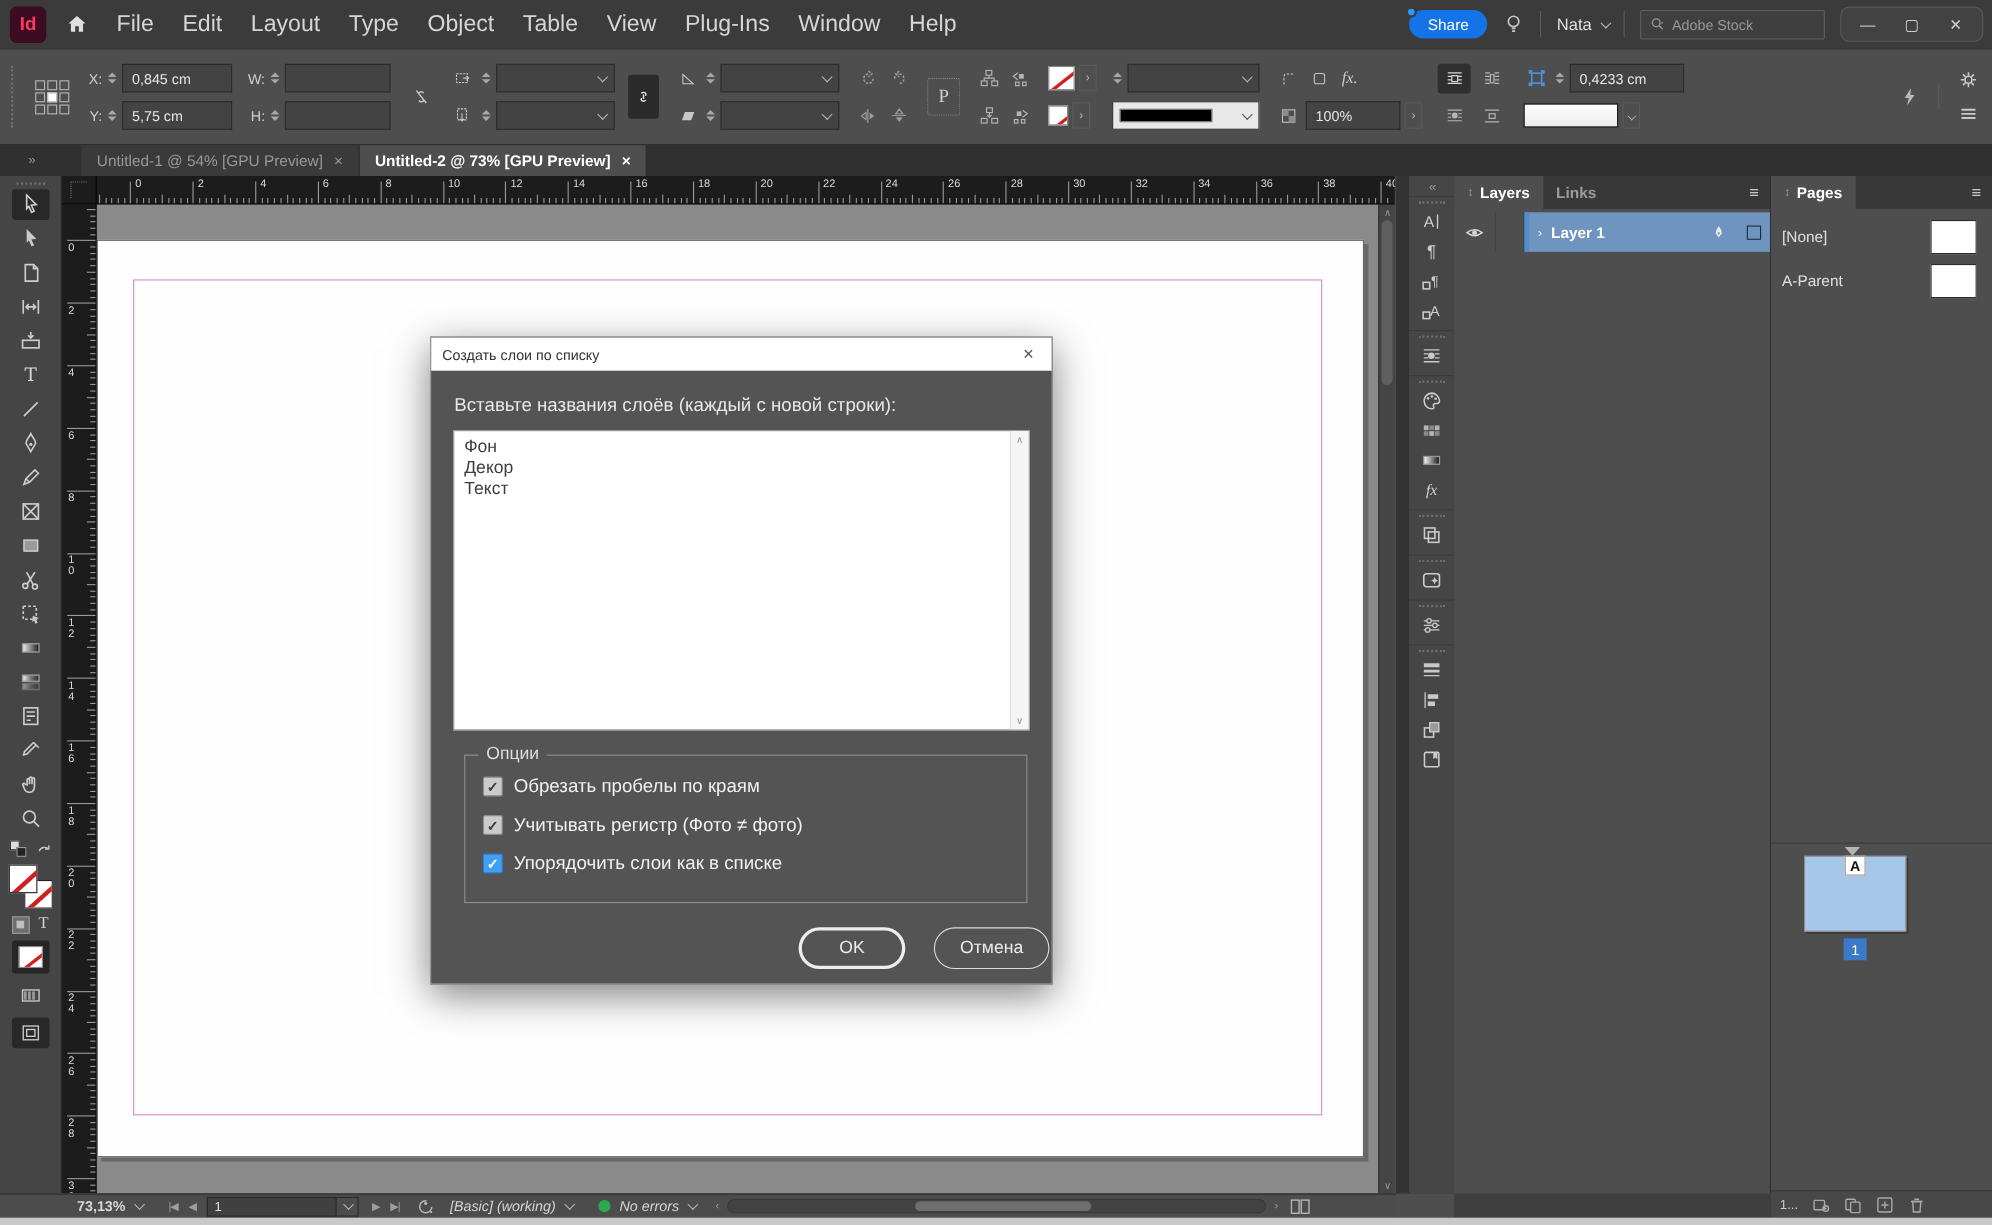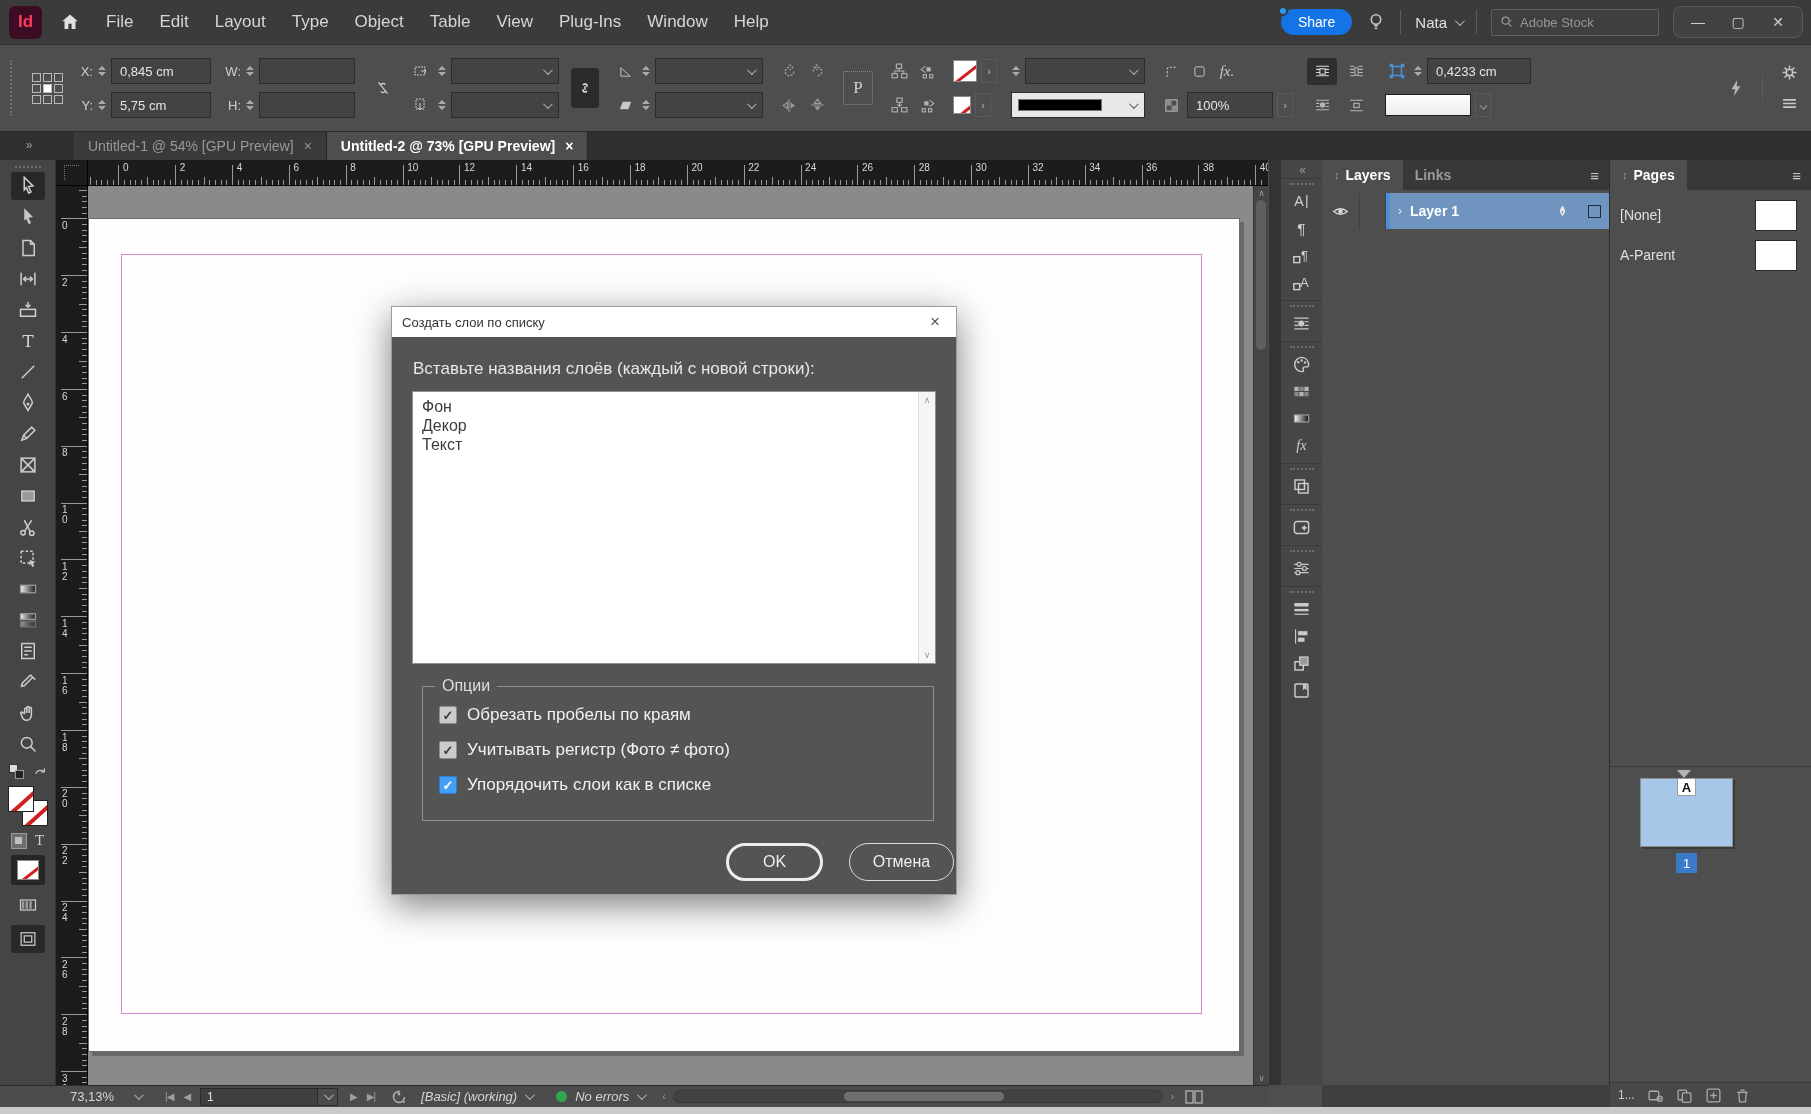--- a/index.html
+++ b/index.html
@@ -3,21 +3,21 @@
 <meta charset="utf-8">
 <style>
   * { margin:0; padding:0; box-sizing:border-box; }
   html,body { width:1811px; height:1114px; overflow:hidden; }
   body { font-family:"Liberation Sans", sans-serif; background:#4e4e4e; position:relative; color:#ddd; }
 
   
   #menubar { position:absolute; left:0; top:0; width:1811px; height:44px; background:#3b3b3b; display:flex; align-items:center; }
   #app-logo { width:33px; height:33px; margin-left:9px; border-radius:6px; background:#3c0c22; color:#ff3a5e; font-weight:bold; font-size:17px; display:flex; align-items:center; justify-content:center; }
   #home-btn { margin-left:18px; display:flex; }
-  .menu-item { color:#d6d6d6; font-size:17px; margin-left:26px; cursor:default; }
+  .menu-item { color:#d6d6d6; font-size:21px; margin-left:26px; cursor:default; }
   #menubar-right { margin-left:auto; display:flex; align-items:center; gap:14px; padding-right:8px; }
   #share-btn { position:relative; background:#1473e6; color:#fff; font-size:14px; border-radius:15px; padding:5px 17px; }
   #share-dot { position:absolute; left:-3px; top:-3px; width:10px; height:10px; border-radius:50%; background:#2b9af3; border:2px solid #3b3b3b; }
   .vdiv { width:1px; height:24px; background:#5c5c5c; }
   #user-chip { display:flex; align-items:center; gap:8px; font-size:15px; color:#e2e2e2; }
   .caret { width:7px; height:7px; border-right:1.6px solid #b5b5b5; border-bottom:1.6px solid #b5b5b5; transform:rotate(45deg) translateY(-2px); display:inline-block; }
   #stock-search { display:flex; align-items:center; gap:6px; width:168px; height:27px; background:#3f3f3f; border:1px solid #5f5f5f; border-radius:2px; padding:0 8px; }
   #stock-search input { background:transparent; border:none; outline:none; color:#bbb; font-size:13px; width:110px; font-family:"Liberation Sans",sans-serif; }
   #stock-search input::placeholder { color:#969696; }
   #win-controls { display:flex; align-items:center; border:1px solid #5a5a5a; border-radius:8px; padding:2px 6px; gap:4px; background:#424242; }
@@ -157,21 +157,21 @@
   #page-pointer { position:absolute; left:67px; top:580px; width:0; height:0; border-left:7px solid transparent; border-right:7px solid transparent; border-top:8px solid #b5b5b5; }
   #page-thumb { position:absolute; left:30px; top:588px; width:93px; height:69px; background:#a7c7e9; border:1px solid #8f8f8f; box-shadow:2px 2px 0 rgba(0,0,0,.25); }
   #master-label { position:absolute; left:36px; top:-1px; width:19px; height:18px; background:#fff; border:1px solid #999; color:#111; font-size:13px; font-weight:bold; display:flex; align-items:center; justify-content:center; }
   #page-num-badge { position:absolute; left:66px; top:663px; width:21px; height:20px; background:#3a7ac8; color:#fff; font-size:13px; display:flex; align-items:center; justify-content:center; }
   #pages-footer { height:25px; border-top:1px solid #3a3a3a; background:#484848; display:flex; align-items:center; padding:0 8px; gap:12px; }
   #pages-status { font-size:12px; color:#c9c9c9; }
   #layers-under { position:absolute; left:1322px; top:1085px; width:288px; height:22px; background:#3f3f3f; }
 
   
   #statusbar { position:absolute; left:0; top:1085px; width:1269px; height:22px; background:#4c4c4c; border-top:1px solid #2c2c2c; display:flex; align-items:center; font-size:13px; color:#d6d6d6; }
-  #zoom-level { margin-left:70px; display:flex; align-items:center; gap:20px; }
+  #zoom-level { margin-left:70px; display:flex; align-items:center; gap:8px;font-weight:bold; }
   .nav { color:#9e9e9e; font-size:10px; letter-spacing:-1px; }
   #page-field { width:118px; height:18px; background:#404040; border:1px solid #2a2a2a; color:#e0e0e0; display:flex; align-items:center; padding-left:6px; font-size:12px; }
   #page-field-drop { width:20px; height:18px; border:1px solid #2a2a2a; border-left:none; display:flex; align-items:center; justify-content:center; }
   #statusbar .sep { width:10px; }
   #preflight-wrap { display:flex; align-items:center; gap:8px;font-style:italic; }
   #errdot { width:11px; height:11px; border-radius:50%; background:#2ea84f; }
   #hscroll { width:490px; height:13px; background:#424242; border:1px solid #383838; border-radius:7px; position:relative; margin:0 8px; }
   #hscroll .thumb { position:absolute; left:170px; top:1px; width:160px; height:9px; background:#6e6e6e; border-radius:5px; }
   #spread-btn svg { width:18px; height:14px; }
   #bottom-strip { position:absolute; left:0; top:1107px; width:1811px; height:7px; background:#c9c9c9; }

